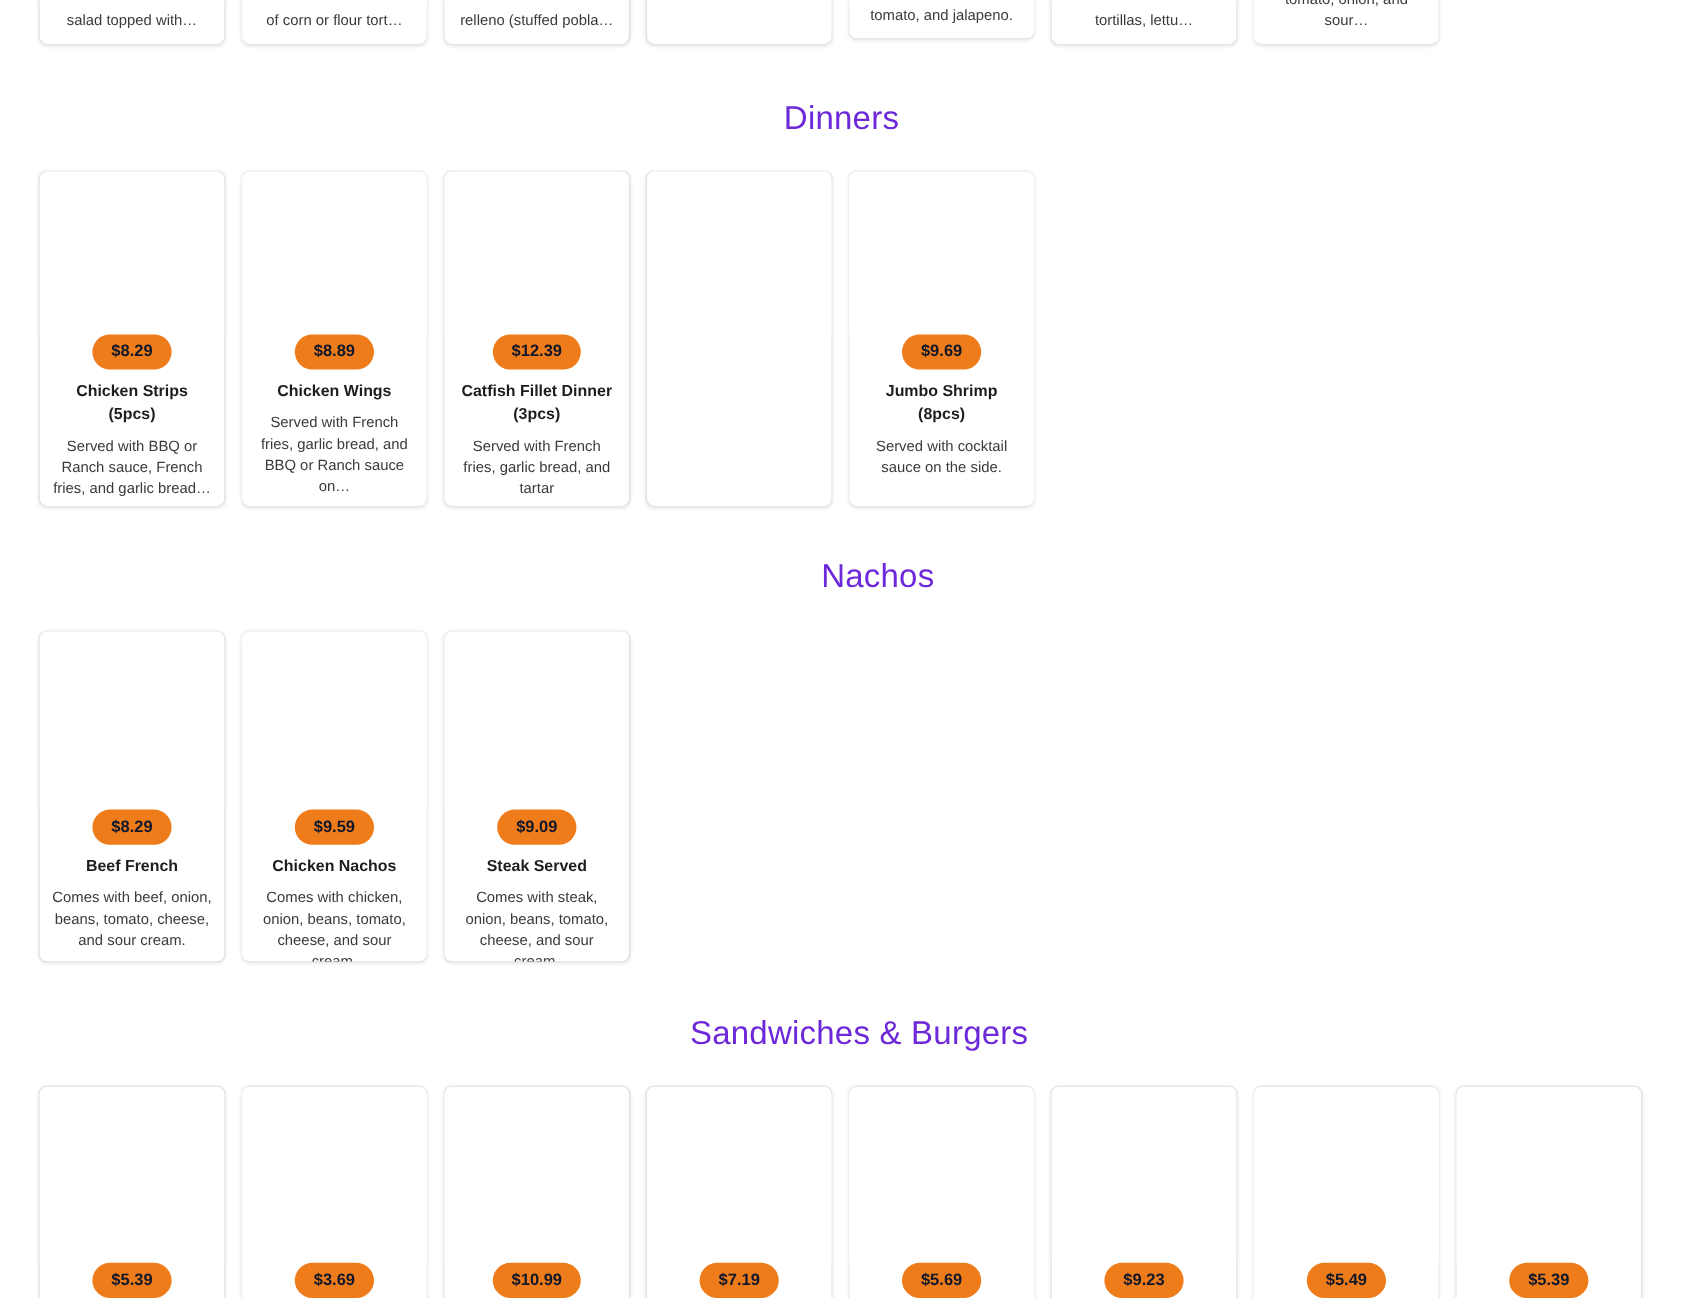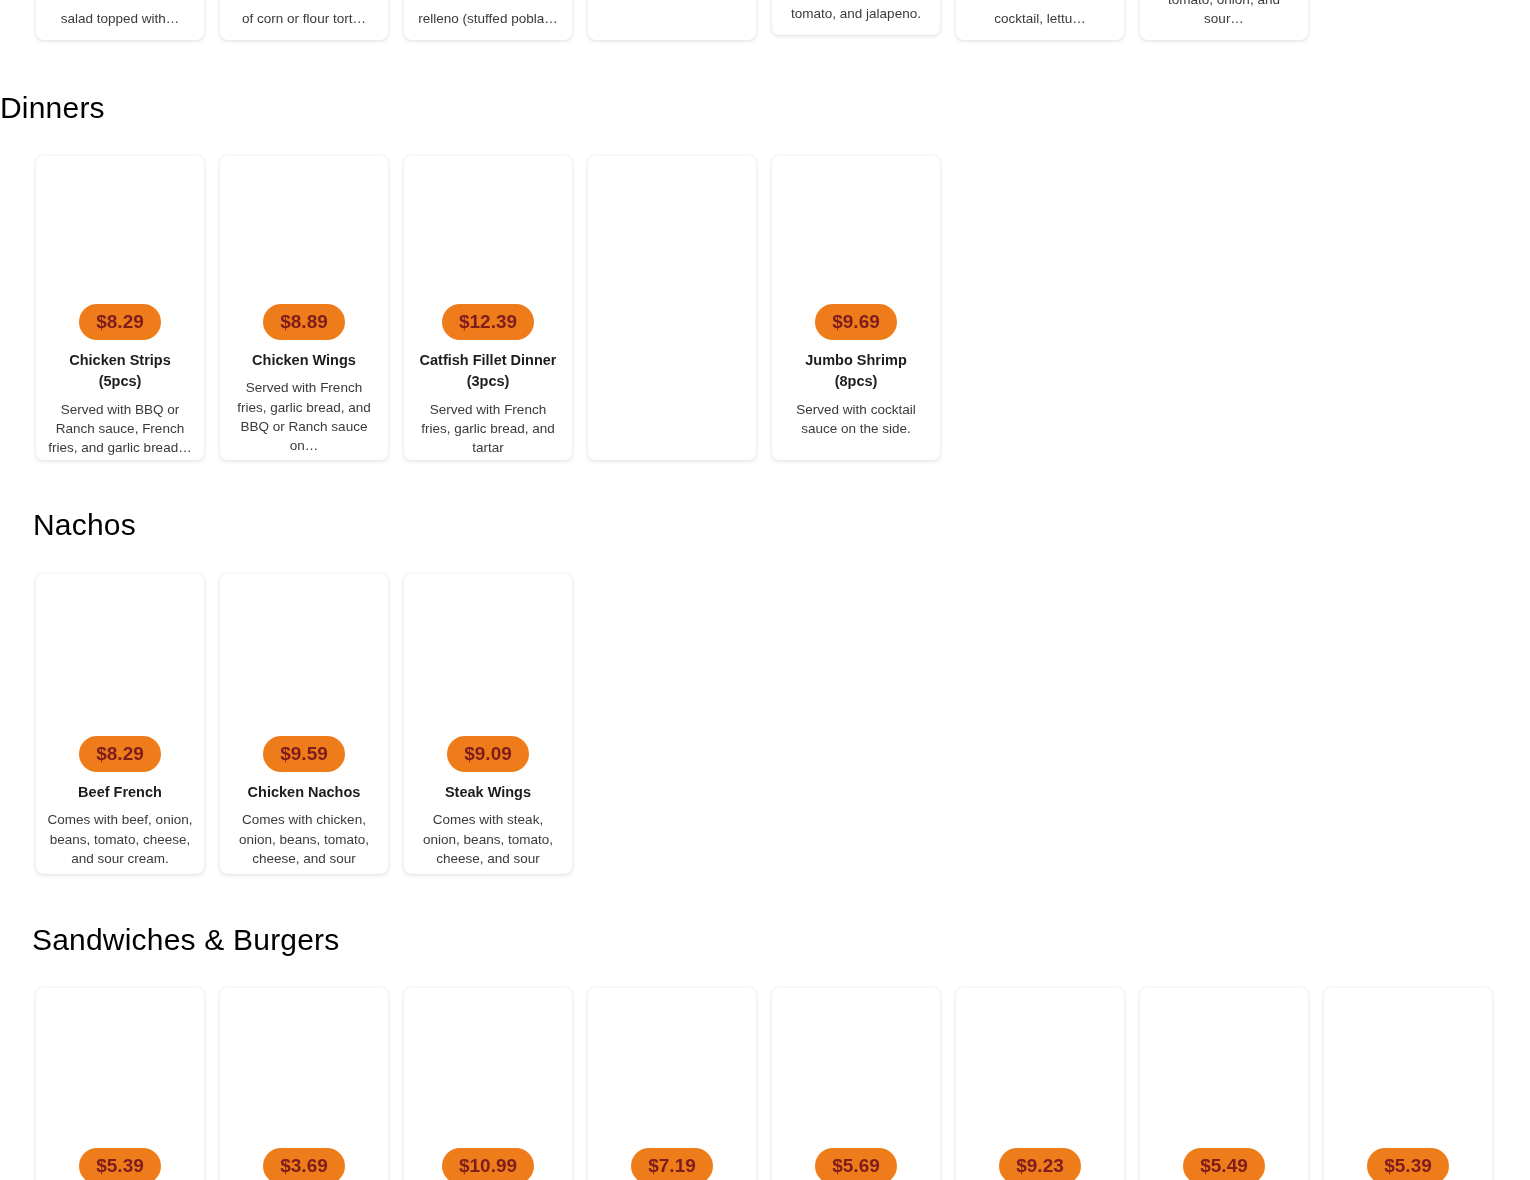--- a/index.html
+++ b/index.html
@@ -13,23 +13,24 @@
   .page {
     position: relative;
     width: 1530px;
     height: 1180px;
     overflow: hidden;
   }
 
   
   .section-title {
     width: 1530px;
+    text-align: center;
     font-size: 30px;
     font-weight: 400;
-    color: #000000;
+    color: #6d28d9;
     letter-spacing: .2px;
     line-height: 1;
   }
 
   
   .card-row {
     position: absolute;
     left: 36px;
     display: flex;
     gap: 16px;
@@ -53,22 +54,22 @@
   .card-body {
     width: 100%;
     padding: 0 10px 12px;
     display: flex;
     flex-direction: column;
     align-items: center;
   }
   .price-pill {
     display: inline-block;
     background: #ef7c1b;
-    color: #7f1d1d;
-    font-size: 19px;
+    color: #0f172a;
+    font-size: 15px;
     font-weight: 700;
     line-height: 1;
     padding: 8px 17px 9px;
     border-radius: 999px;
     margin-bottom: 10px;
     white-space: nowrap;
   }
   .card-name {
     font-size: 14.5px;
     font-weight: 700;
@@ -140,21 +141,21 @@
     </div>
     <div class="card tall">
       <div class="card-thumb"></div>
       <div class="card-body">
         <div class="card-desc">tomato, and jalapeno.</div>
       </div>
     </div>
     <div class="card">
       <div class="card-thumb"></div>
       <div class="card-body">
-        <div class="card-desc">cocktail, lettu…</div>
+        <div class="card-desc">tortillas, lettu…</div>
       </div>
     </div>
     <div class="card">
 
       <div class="card-body">
         <div class="card-desc">tomato, onion, and sour…</div>
       </div>
     </div>
   </div>
 
@@ -214,21 +215,21 @@
       <div class="card-body">
         <span class="price-pill">$9.59</span>
         <div class="card-name">Chicken Nachos</div>
         <div class="card-desc">Comes with chicken, onion, beans, tomato, cheese, and sour cream.</div>
       </div>
     </div>
     <div class="card">
       <div class="card-thumb"></div>
       <div class="card-body">
         <span class="price-pill">$9.09</span>
-        <div class="card-name">Steak Wings</div>
+        <div class="card-name">Steak Served</div>
         <div class="card-desc">Comes with steak, onion, beans, tomato, cheese, and sour cream.</div>
       </div>
     </div>
   </div>
 
   <h2 class="section-title" id="title-sandwiches">Sandwiches &amp; Burgers</h2>
 
   <div class="card-row" id="row-sandwiches">
     <div class="card">
       <div class="card-thumb"></div>

